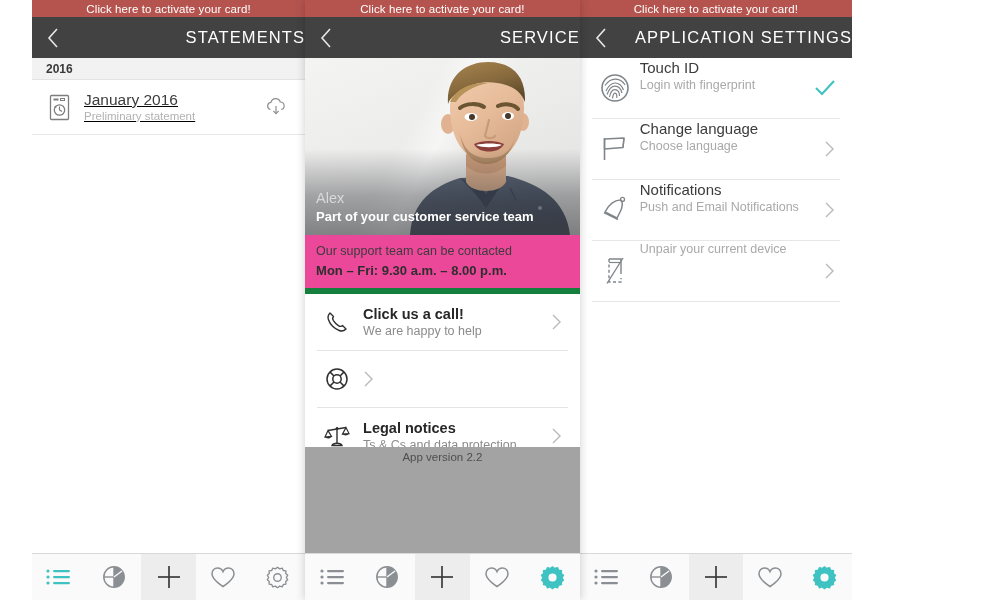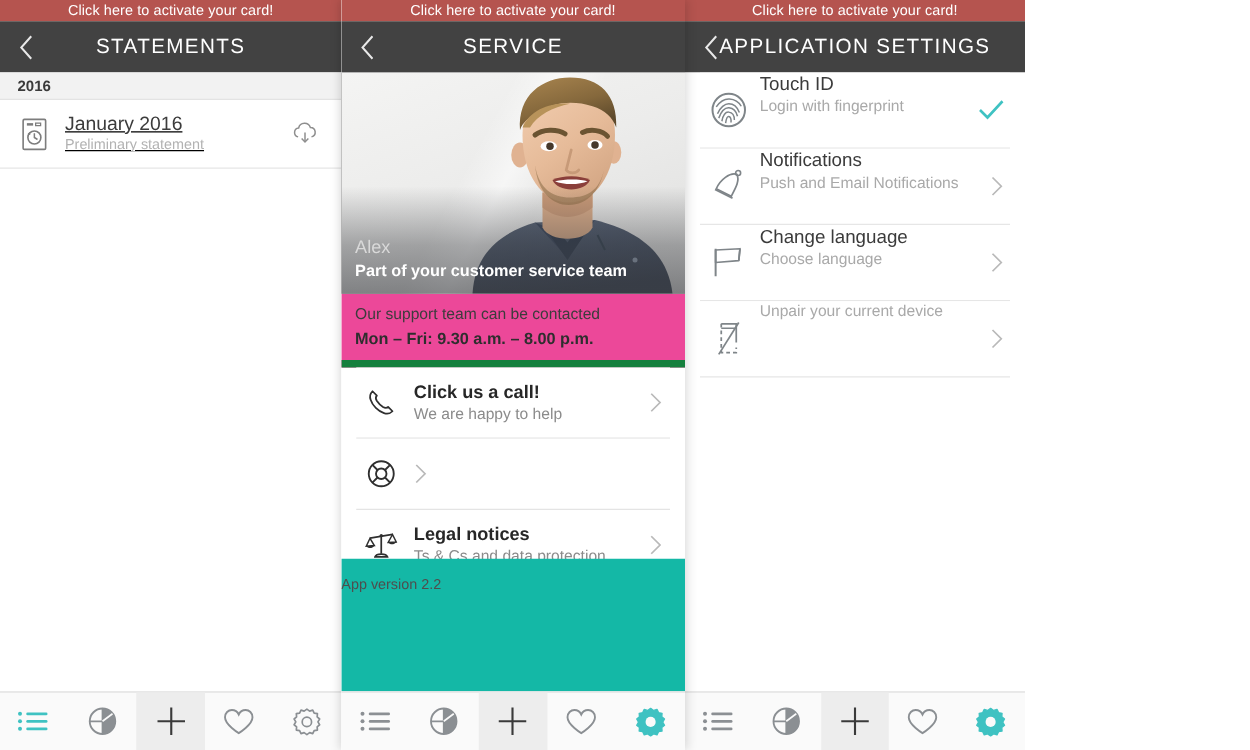--- a/index.html
+++ b/index.html
@@ -2,21 +2,21 @@
 <html><head>
 <meta charset="utf-8">
 <style>
   * { box-sizing: border-box; margin: 0; padding: 0; }
   html, body {
     width: 1000px; height: 600px;
     background: #ffffff;
     font-family: "Liberation Sans", sans-serif;
     overflow: hidden;
   }
-  .screens { display: flex; width: 820px; height: 600px; position: relative; }
+  .screens { display: flex; width: 820px; height: 600px; position: relative; margin-left: 32px; }
   .screen {
     position: relative;
     height: 600px;
     background: #ffffff;
     display: flex;
     flex-direction: column;
     overflow: hidden;
   }
   .screen.s1 { width: 333px; }
   .screen.s2 { width: 335px; box-shadow: -3px 0 7px rgba(0,0,0,.10), 3px 0 7px rgba(0,0,0,.10); z-index: 3; }
@@ -41,21 +41,21 @@
     flex: 0 0 auto;
   }
   .nav-back {
     width: 42px; height: 41px;
     display: flex; align-items: center; justify-content: center;
     color: #e8e8e8;
   }
   .nav-back svg { display: block; }
   .nav-title {
     position: absolute; left: 0; right: 0;
-    text-align: center;
+    text-align: right;
     color: #ffffff;
     font-size: 16.5px;
     letter-spacing: 1.1px;
     pointer-events: none;
   }
 
   
   .body { flex: 1 1 auto; position: relative; overflow: hidden; background: #ffffff; }
 
   
@@ -115,23 +115,22 @@
   }
   .srv-row:last-of-type { border-bottom: none; }
   .srv-icon { width: 40px; display: flex; align-items: center; justify-content: center; color: #2f2f2f; }
   .srv-texts { flex: 1 1 auto; padding-left: 6px; }
   .srv-title { font-size: 14.5px; color: #272727; font-weight: bold; line-height: 18px; }
   .srv-sub { font-size: 12.5px; color: #8b8b8b; line-height: 17px; }
   .chev { width: 22px; display: flex; align-items: center; justify-content: center; color: #b9b9b9; }
 
   .version-area {
     position: absolute; left: 0; right: 0; bottom: 0;
-    background: #14b8a6;
-    padding-top: 11px;
-    text-align: left;
+    background: #a3a3a3;
+    text-align: center;
   }
   .version-text { font-size: 11.5px; color: #4e4e4e; }
 
   
   .set-row {
     height: 61px;
     display: flex; 
     margin: 0 12px;
     border-bottom: 1px solid #e6e6e6;
     background: #fff;
@@ -487,47 +486,47 @@
         <div class="set-check">
           <svg width="22" height="18" viewBox="0 0 22 18">
               <polyline points="2,9 8,15 20,2" fill="none" stroke="currentColor" stroke-width="2.1"></polyline>
             </svg>
         </div>
       </div>
 
       <div class="set-row">
         <div class="set-icon">
           <svg width="30" height="28" viewBox="0 0 30 28">
+            <line x1="4.5" y1="3" x2="4.5" y2="25" stroke="currentColor" stroke-width="1.6"></line>
+            <path d="M4.5 4 L24 3 L23 12.5 L4.5 14 Z" fill="none" stroke="currentColor" stroke-width="1.4" stroke-linejoin="round"></path>
+            <path d="M24 3 L23 12.5" fill="none" stroke="currentColor" stroke-width="1.4"></path>
+          </svg>
+        </div>
+        <div class="set-texts">
+          <div class="set-title">Change language</div>
+          <div class="set-sub">Choose language</div>
+        </div>
+        <div class="chev">
+          <svg width="11" height="18" viewBox="0 0 11 18">
+              <polyline points="2,2 9,9 2,16" fill="none" stroke="currentColor" stroke-width="1.4"></polyline>
+            </svg>
+        </div>
+      </div>
+
+      <div class="set-row">
+        <div class="set-icon">
+          <svg width="30" height="28" viewBox="0 0 30 28">
             <path d="M21.5 4.5 C16 2.5 8 9 5 16 L17 22 C20.5 15.5 24 9.5 21.5 4.5 Z" fill="none" stroke="currentColor" stroke-width="1.4" stroke-linejoin="round"></path>
             <line x1="4" y1="16.6" x2="18" y2="23.5" stroke="currentColor" stroke-width="1.4"></line>
             <circle cx="22.5" cy="3.4" r="2" fill="none" stroke="currentColor" stroke-width="1.3"></circle>
           </svg>
         </div>
         <div class="set-texts">
           <div class="set-title">Notifications</div>
           <div class="set-sub">Push and Email Notifications</div>
-        </div>
-        <div class="chev">
-          <svg width="11" height="18" viewBox="0 0 11 18">
-              <polyline points="2,2 9,9 2,16" fill="none" stroke="currentColor" stroke-width="1.4"></polyline>
-            </svg>
-        </div>
-      </div>
-
-      <div class="set-row">
-        <div class="set-icon">
-          <svg width="30" height="28" viewBox="0 0 30 28">
-            <line x1="4.5" y1="3" x2="4.5" y2="25" stroke="currentColor" stroke-width="1.6"></line>
-            <path d="M4.5 4 L24 3 L23 12.5 L4.5 14 Z" fill="none" stroke="currentColor" stroke-width="1.4" stroke-linejoin="round"></path>
-            <path d="M24 3 L23 12.5" fill="none" stroke="currentColor" stroke-width="1.4"></path>
-          </svg>
-        </div>
-        <div class="set-texts">
-          <div class="set-title">Change language</div>
-          <div class="set-sub">Choose language</div>
         </div>
         <div class="chev">
           <svg width="11" height="18" viewBox="0 0 11 18">
               <polyline points="2,2 9,9 2,16" fill="none" stroke="currentColor" stroke-width="1.4"></polyline>
             </svg>
         </div>
       </div>
 
       <div class="set-row">
         <div class="set-icon">

